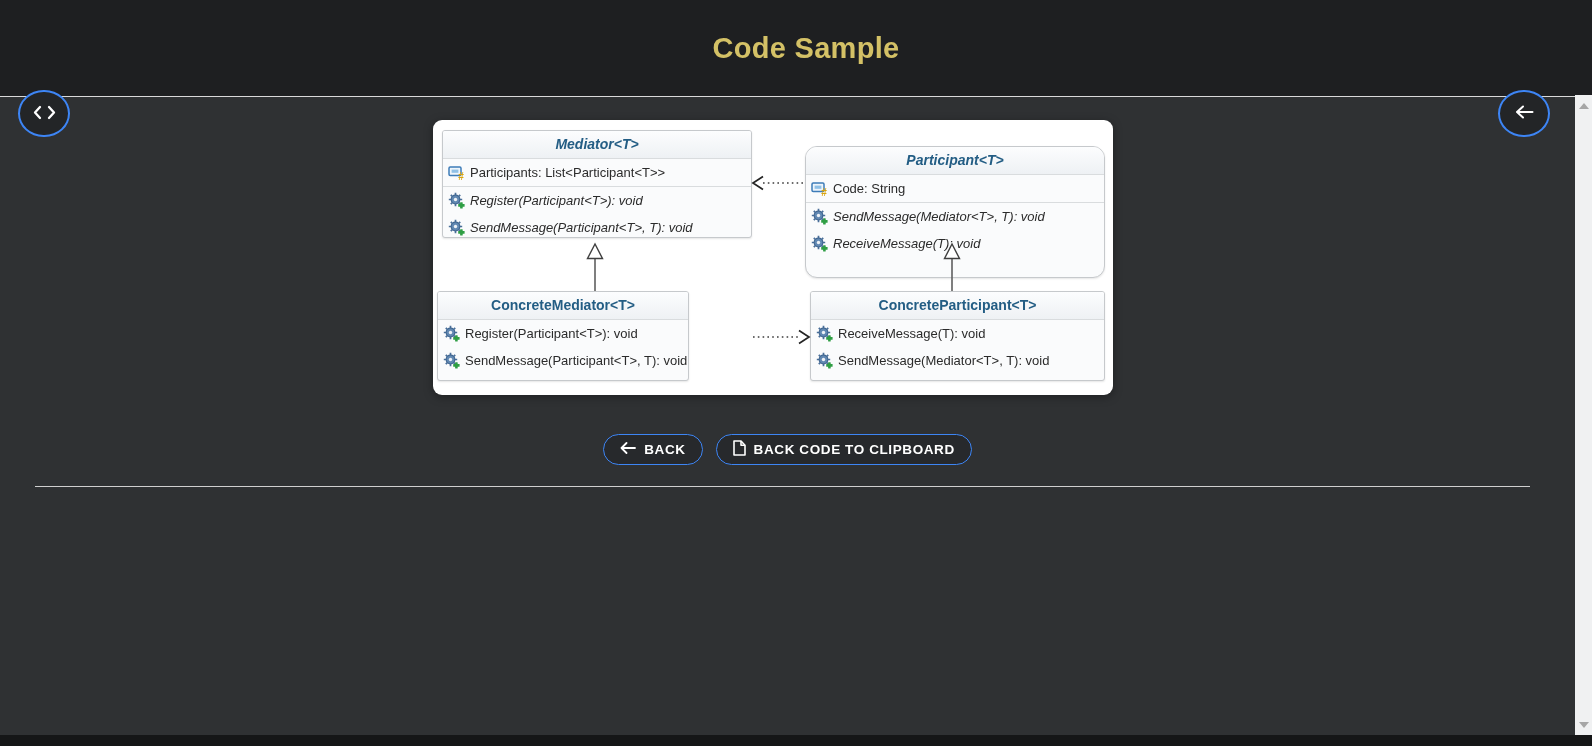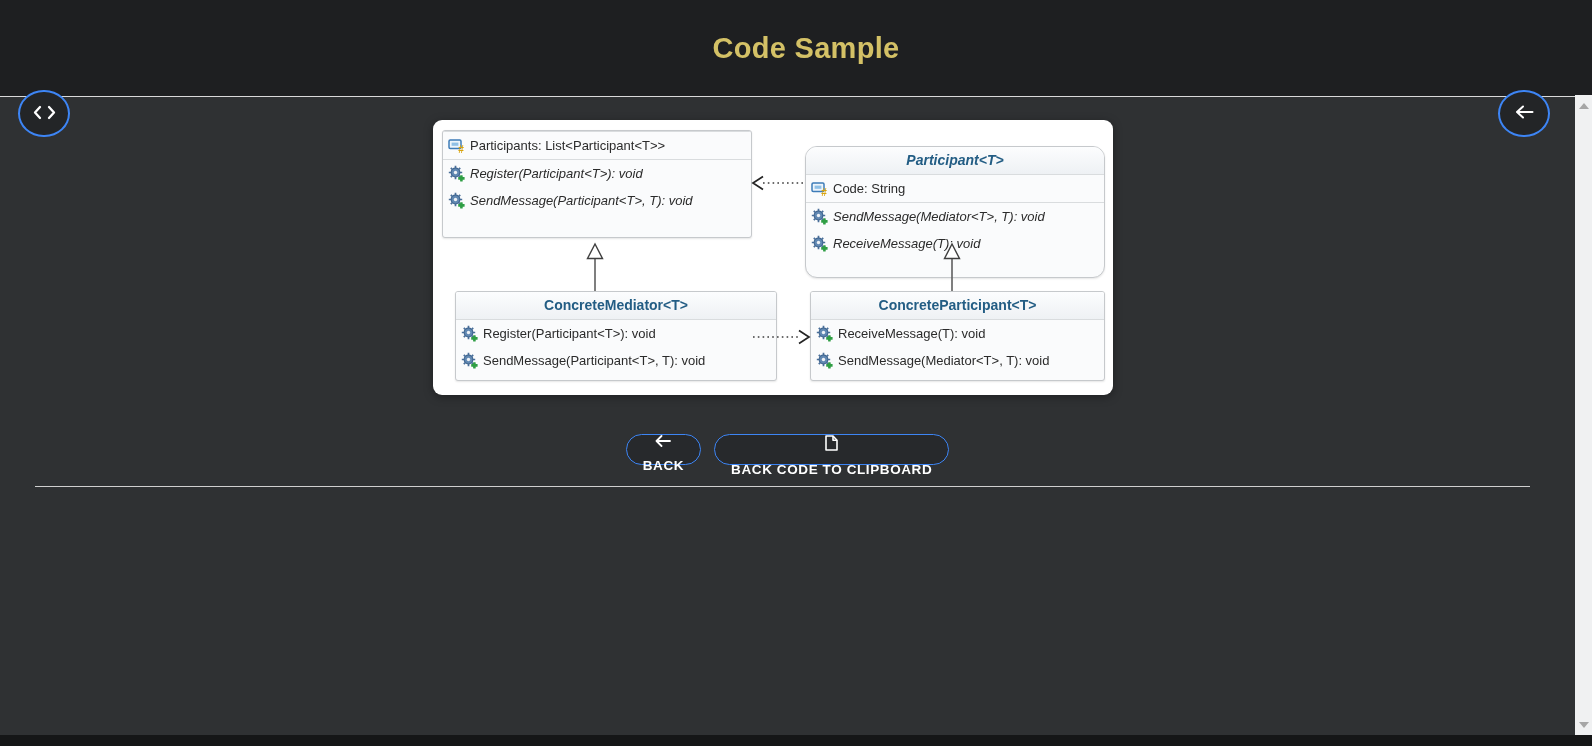--- a/index.html
+++ b/index.html
@@ -44,33 +44,33 @@
     height:27px; display:flex; align-items:center; gap:5px; padding-left:5px;
     font-size:13px; color:#2b2b2b; white-space:nowrap;
   }
   .abstract .ops .uml-row { font-style:italic; }
   .mi { flex:0 0 auto; }
   .connectors { position:absolute; left:0; top:0; pointer-events:none; }
 
   
   .c-mediator    { left:9px;   top:10px;  width:310px; height:108px; }
   .c-participant { left:372px; top:26px;  width:300px; height:132px;border-radius:12px; }
-  .c-cmediator   { left:22px;   top:171px; width:322px; height:90px; }
+  .c-cmediator   { left:4px;   top:171px; width:252px; height:90px; }
   .c-cparticipant{ left:377px; top:171px; width:295px; height:90px; }
 
   
   .actions {
     position:absolute; left:0; top:434px; width:1575px;
     display:flex; justify-content:center; gap:13px; z-index:2;
   }
   .btn {
     height:31px; border-radius:16px; border:1.5px solid #3d85f5; background:#27292c;
     color:#ffffff; font-weight:bold; font-size:13.5px; letter-spacing:.6px;
     display:flex; align-items:center; gap:8px; padding:0 16px;
-    cursor:pointer; font-family:inherit; box-sizing:border-box;flex-direction:column;
+    cursor:pointer; font-family:inherit; box-sizing:border-box;
   }
 
   
   .divider { position:absolute; left:35px; top:486px; width:1495px; height:1px; background:#cfcfcf; }
 
   
   .scrollbar {
     position:absolute; right:0; top:95px; width:17px; height:640px; background:#f0f1f2; z-index:5;
   }
   .sb-btn { position:absolute; left:0; width:17px; height:17px; display:flex; align-items:center; justify-content:center; }
@@ -126,20 +126,21 @@
   <span>
     <svg width="19" height="14" viewBox="0 0 19 14">
       <path d="M8 1.5 L2 7 L8 12.5 M2.4 7 H17.5" fill="none" stroke="#ffffff" stroke-width="2" stroke-linecap="round" stroke-linejoin="round"></path>
     </svg>
   </span>
 </button>
 
 <div class="panel">
 
   <div class="uml-class abstract c-mediator">
+    <div class="uml-title">Mediator&lt;T&gt;</div>
     <div class="uml-comp attrs">
       <div class="uml-row">
         <svg class="mi" width="17" height="17">
             <use href="#sym-field"></use>
           </svg>
         <span>Participants: List&lt;Participant&lt;T&gt;&gt;</span>
       </div>
     </div>
     <div class="uml-comp ops">
       <div class="uml-row">

